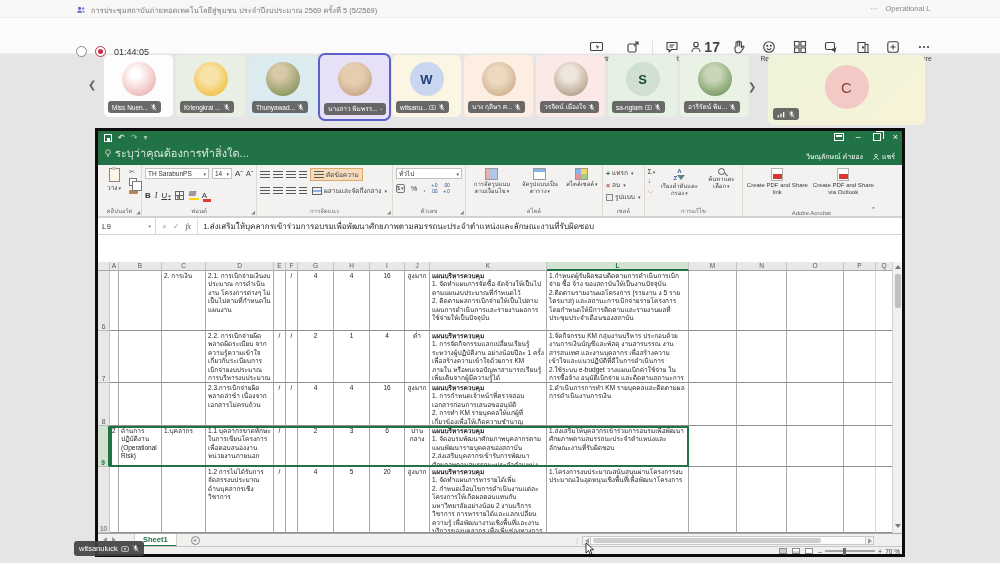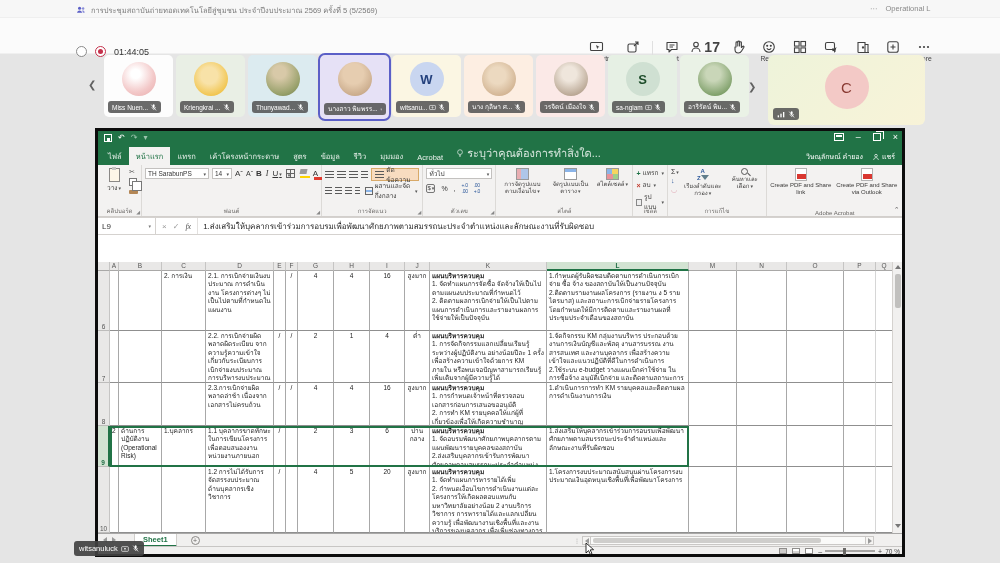--- a/index.html
+++ b/index.html
@@ -78,21 +78,21 @@
 .glabel{position:absolute;bottom:0;left:0;right:0;text-align:center;font-size:6px;color:#6a6866;white-space:nowrap}
 .launcher{position:absolute;right:1px;bottom:1px;font-size:5px;color:#888}
 .bigbtn{display:flex;flex-direction:column;align-items:center;font-size:6.5px;color:#3b3a39;width:26px;gap:1px;cursor:pointer;text-align:center}
 .dd::after{content:"▾";font-size:5px;color:#555;margin-left:1px}
 .clipicon{width:11px;height:14px;background:#fdf6e8;border:1px solid #8a8886;position:relative}
 .clipicon::before{content:"";position:absolute;left:2.5px;top:-2px;width:4px;height:3px;background:#c8c6c4}
 .minicol{display:flex;flex-direction:column;gap:2px;font-size:7px;color:#555}
 .copyic{width:8px;height:8px;border:1px solid #777;background:#fff;position:relative}
 .copyic::after{content:"";position:absolute;left:2px;top:2px;width:8px;height:8px;border:1px solid #777;background:#fff}
 .brushic{width:9px;height:4px;background:#b38655;border-radius:1px;margin-top:2px}
-.fontgrp{display:flex;gap:3px}
+.fontgrp{display:flex;flex-direction:column;gap:12px}
 .frow{display:flex;align-items:center;gap:3px}
 .combo{background:#fff;border:1px solid #c3c1bf;font-size:6.5px;color:#333;height:11px;display:flex;align-items:center;justify-content:space-between;padding:0 2px}
 .wname{width:64px}.wsize{width:20px}.wnum{width:66px}
 .aicons{font-size:8px;color:#333}
 .biu{display:flex;gap:4px;align-items:center;font-size:8px;color:#333}
 .biu .u{text-decoration:underline}
 .gridic{width:9px;height:9px;border:1px solid #666;background:linear-gradient(#0000 45%,#666 45%,#666 55%,#0000 55%),linear-gradient(90deg,#0000 45%,#666 45%,#666 55%,#0000 55%)}
 .fillic{width:10px;height:9px;position:relative}
 .fillic::before{content:"";position:absolute;left:1px;top:0;width:7px;height:5px;background:#9b9a99;transform:skewX(-12deg)}
 .fillic::after{content:"";position:absolute;left:0;bottom:0;width:10px;height:2.5px;background:#ffd400}
@@ -466,31 +466,20 @@
       </div>
       <div class="winctl">
         <span class="ribbonopt"></span>
         <span>–</span>
         <span class="restore"></span>
         <span>×</span>
       </div>
     </div>
 
     <div class="xl-menu">
-      <div class="mtabs">
-        <span class="mtab">ไฟล์</span>
-        <span class="mtab active">หน้าแรก</span>
-        <span class="mtab">แทรก</span>
-        <span class="mtab">เค้าโครงหน้ากระดาษ</span>
-        <span class="mtab">สูตร</span>
-        <span class="mtab">ข้อมูล</span>
-        <span class="mtab">รีวิว</span>
-        <span class="mtab">มุมมอง</span>
-        <span class="mtab">Acrobat</span>
-      </div>
       <div class="tellme">
         <svg width="8" height="9" viewBox="0 0 10 12" fill="none" stroke="#d7e6dd">
             <circle cx="5" cy="4.2" r="3.2"></circle>
             <path d="M3.8 8.5h2.4M4.2 10h1.6"></path>
           </svg>
         <span>ระบุว่าคุณต้องการทำสิ่งใด...</span>
       </div>
       <div class="account">
         <span>วิษณุลักษณ์ คำยอง</span>
         <span class="sharebtn">

